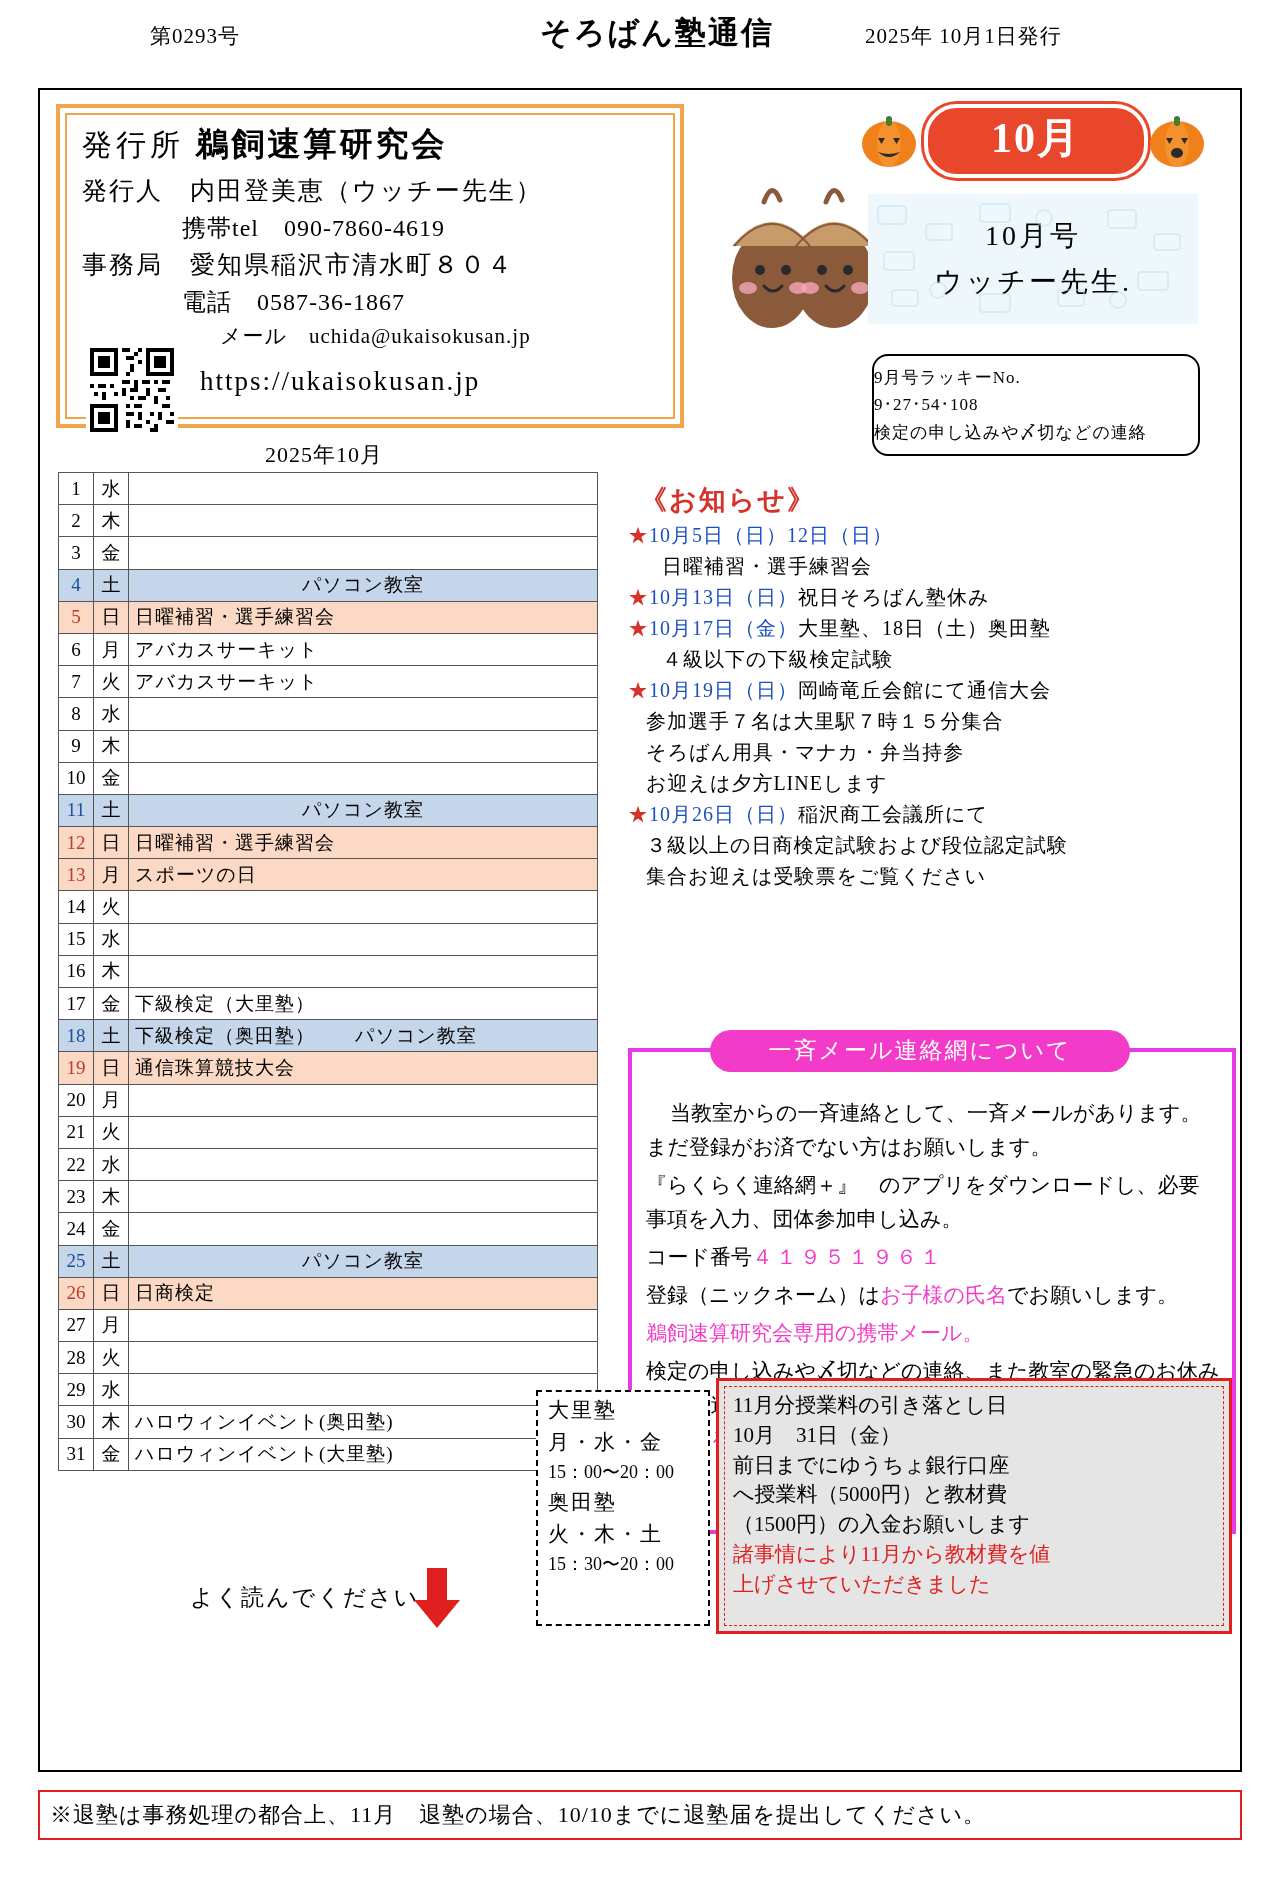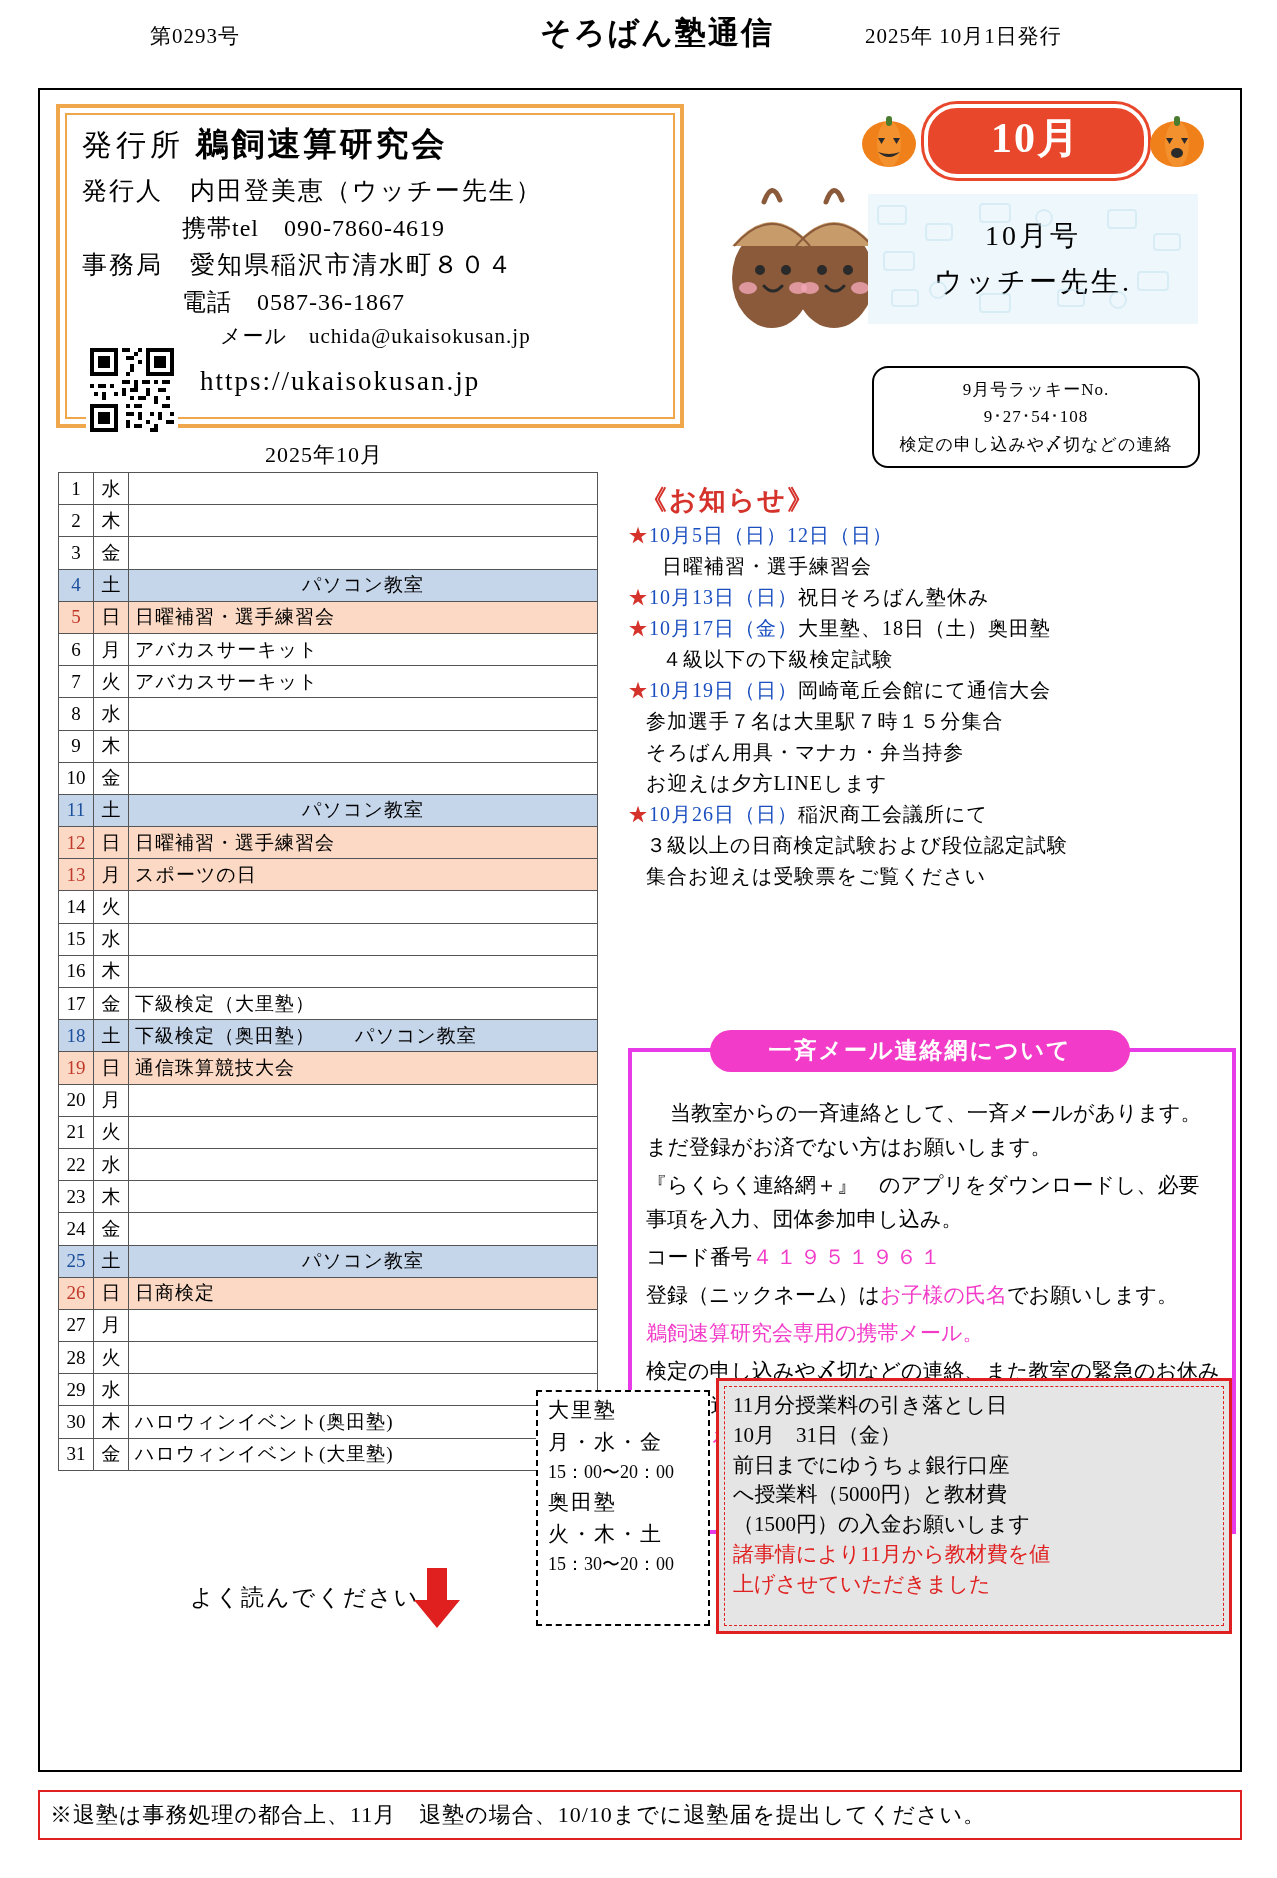--- a/index.html
+++ b/index.html
@@ -65,23 +65,23 @@
   .lucky-box{
     position:absolute;left:828px;top:104px;width:330px;height:130px;
     background:#eef7fb;
     display:flex;flex-direction:column;align-items:center;justify-content:center;
   }
   .lucky-box .l1{font-size:28px;letter-spacing:3px;margin-bottom:8px;}
   .lucky-box .l2{font-size:28px;letter-spacing:3px;}
   .lucky-pattern{position:absolute;inset:0;opacity:.45;}
 
   .prev-lucky{
-    position:absolute;left:832px;top:276px;width:324px;height:98px;
+    position:absolute;left:832px;top:264px;width:324px;height:98px;
     border:2px solid #000;border-radius:16px;background:#fff;
-    display:flex;flex-direction:column;align-items:center;justify-content:center;
+    display:flex;flex-direction:column;justify-content:center;
     gap:6px;
   }
   .prev-lucky div{font-size:17px;letter-spacing:1px;}
 
   
   .acorns{position:absolute;left:660px;top:60px;width:210px;height:200px;}
 
   
   .cal-title{position:absolute;left:225px;top:350px;font-size:22px;letter-spacing:1px;}
   .cal{
@@ -113,21 +113,21 @@
   .news .ind{padding-left:34px;}
   .news .ind2{padding-left:18px;}
 
   
   .mail-box{
     position:absolute;left:588px;top:958px;width:600px;height:478px;
     border:4px solid #e83be8;background:#fff;
   }
   .mail-pill{
     position:absolute;left:78px;top:-22px;width:420px;height:42px;
-    background:#f23bc8;border-radius:21px;color:#fff;font-size:23px;font-weight:bold;
+    background:#f23bc8;border-radius:21px;color:#fff;font-size:23px;font-weight:normal;
     text-align:center;line-height:42px;letter-spacing:2px;
   }
   .mail-body{position:absolute;left:14px;top:44px;width:574px;}
   .mail-body p{margin:0 0 4px 0;font-size:21px;line-height:1.62;letter-spacing:0px;}
   .mail-body .ind{text-indent:24px;}
   .pinkt{color:#f23bc8;}
   .code-num{color:#f23bc8;letter-spacing:3px;}
 
   
   .sched-box{

